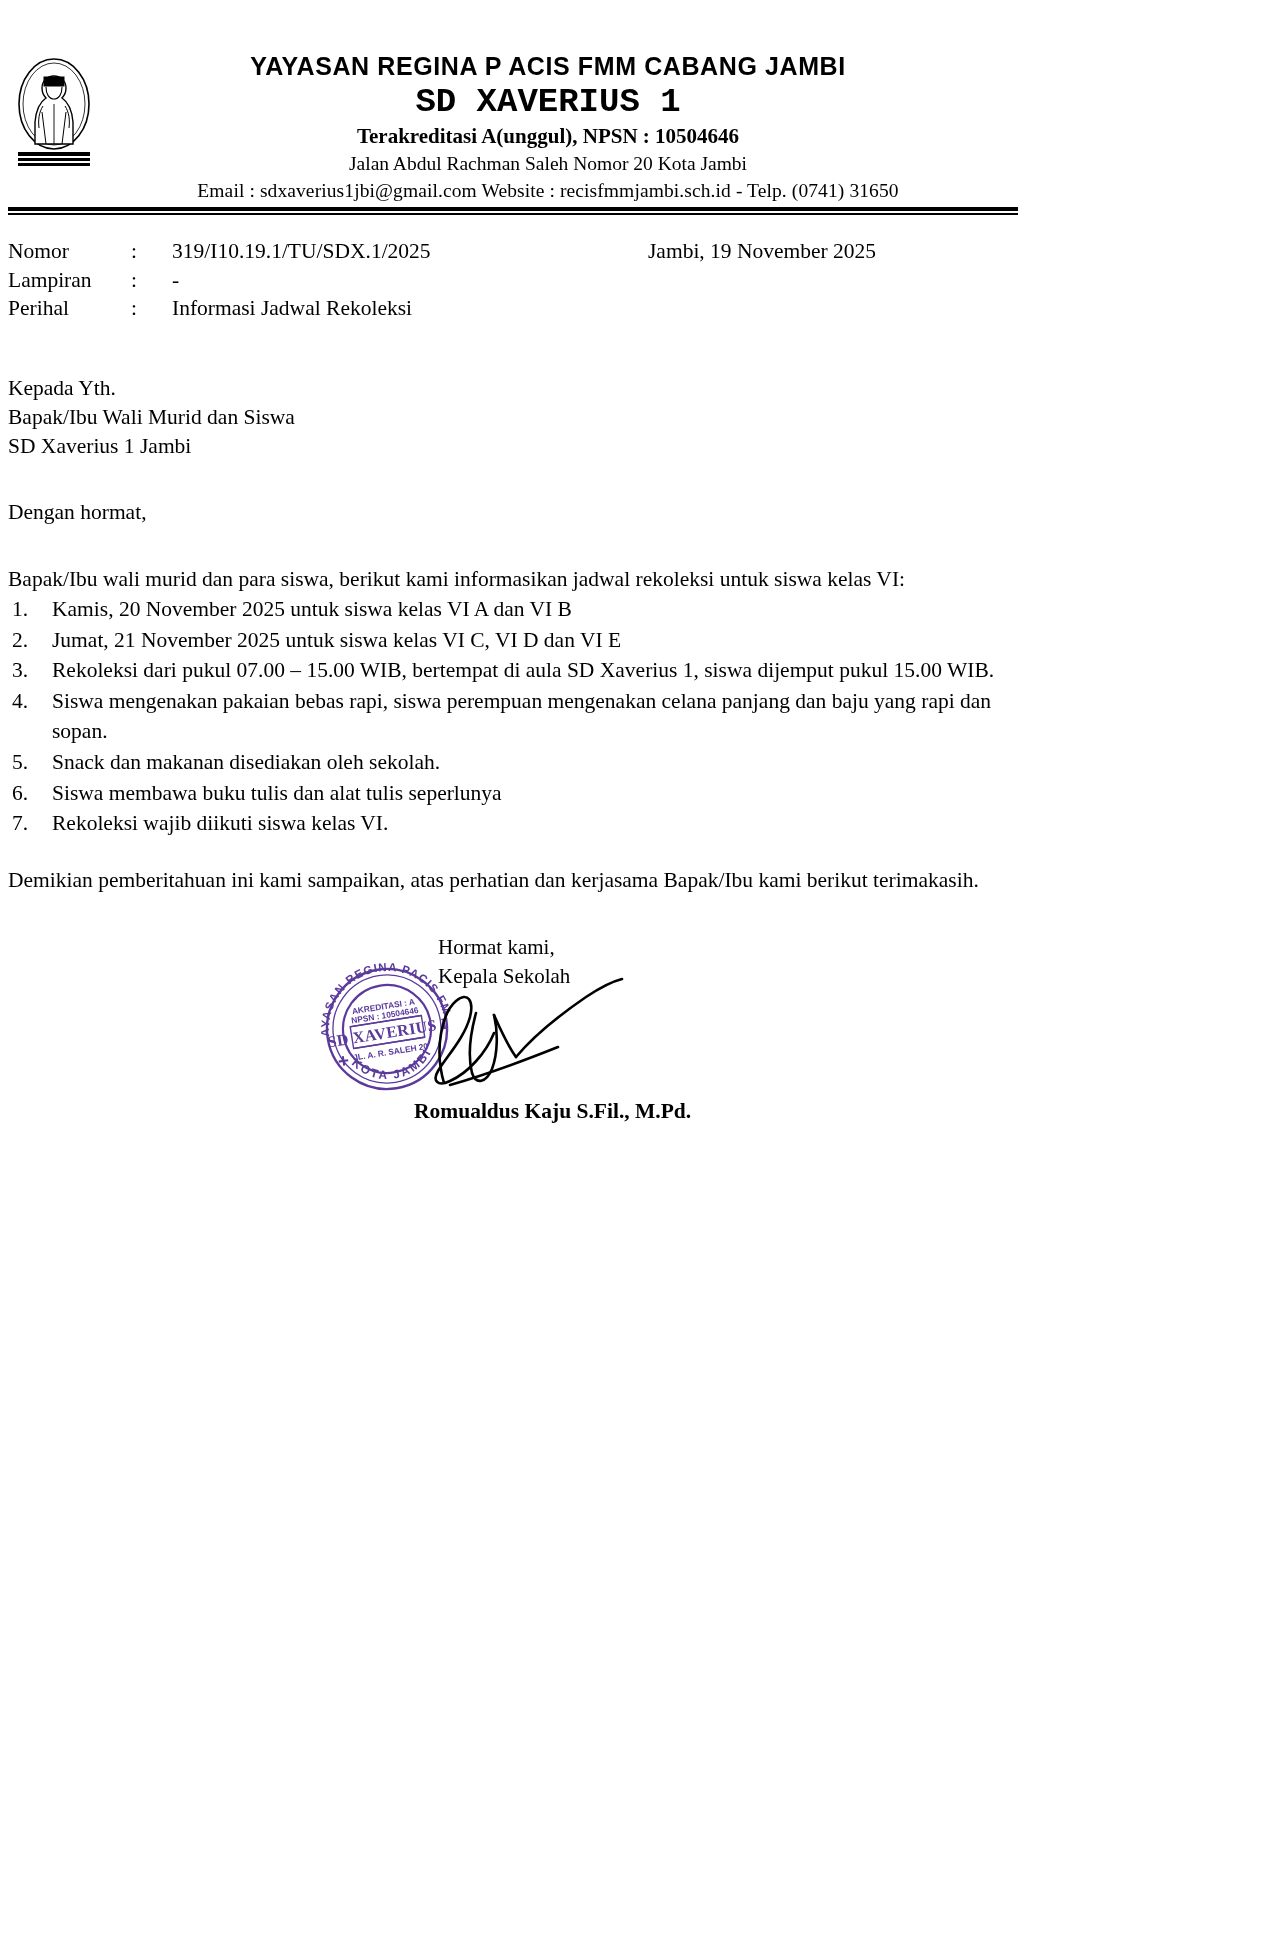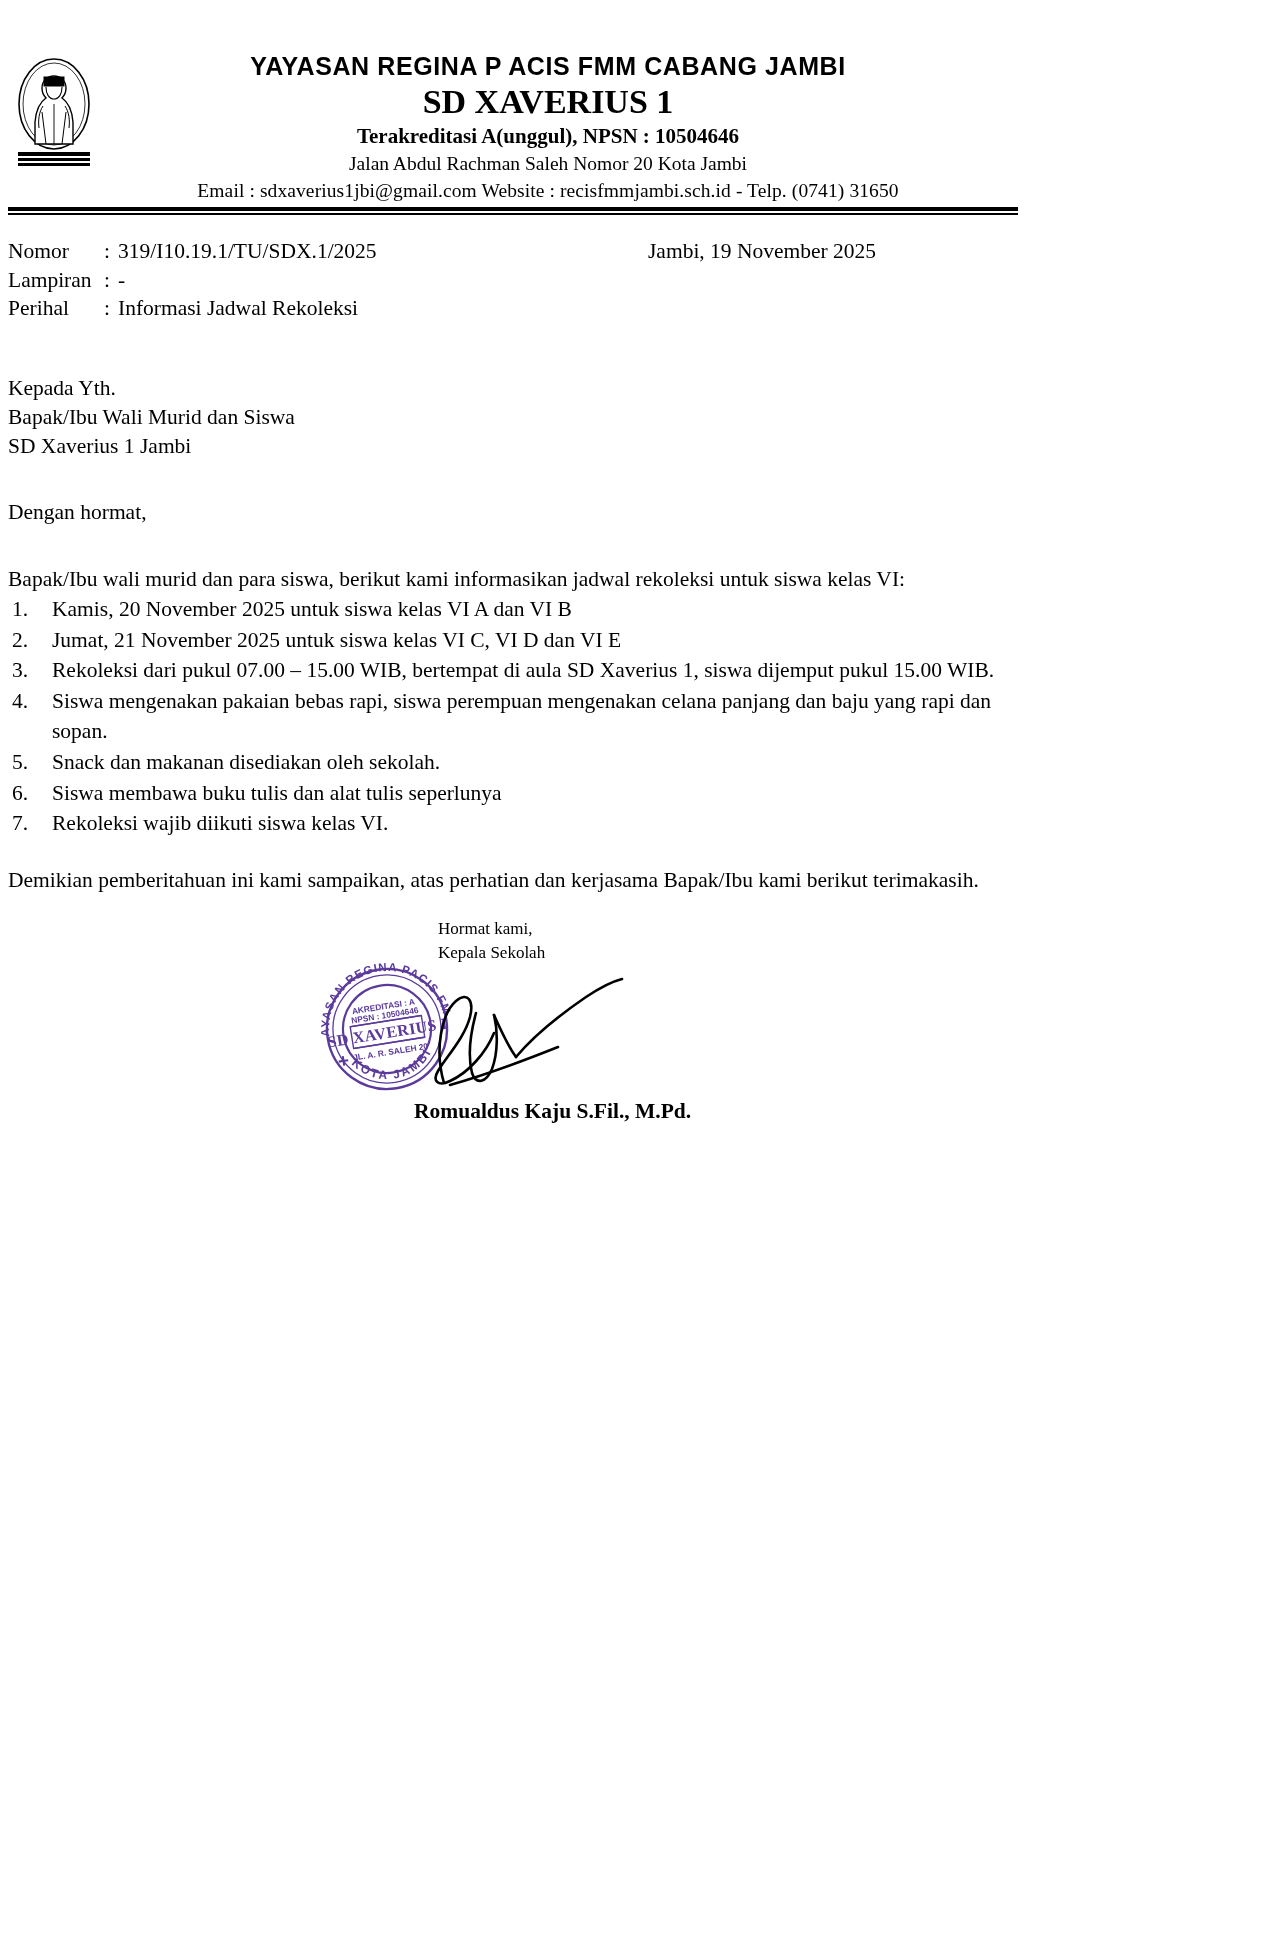--- a/index.html
+++ b/index.html
@@ -44,21 +44,21 @@
   }
   .lh-line1 {
     font-family: "Liberation Sans", "DejaVu Sans", sans-serif;
     font-weight: bold;
     font-size: 25px;
     letter-spacing: 0.6px;
     line-height: 1.18;
     white-space: nowrap;
   }
   .lh-line2 {
-    font-family: Liberation Serif, serif;
+    font-family: Liberation Mono, monospace;
     font-weight: bold;
     font-size: 34px;
     line-height: 1.14;
     margin-top: 1px;
   }
   .lh-line3 {
     font-family: Liberation Serif, serif;
     font-weight: bold;
     font-size: 21px;
     line-height: 1.2;
@@ -102,20 +102,21 @@
     line-height: 1.32;
   }
 
   .ref-block {
     position: relative;
   }
   .ref-row {
     display: flex;
     align-items: flex-start;
     line-height: 1.32;
+    gap: 27px;
   }
   .ref-label {
     width: 96px;
     flex: 0 0 96px;
     white-space: nowrap;
   }
   .ref-colon {
     width: 14px;
     flex: 0 0 14px;
   }
@@ -171,23 +172,23 @@
   
   .sign-area {
     position: relative;
     width: 1010px;
     margin: 0 auto;
     height: 270px;
   }
   .sign-text {
     position: absolute;
     left: 430px;
-    top: 22px;
+    top: 38px;
     line-height: 1.4;
-    font-size: 17px;
+    font-size: 21px;
   }
   .sign-name {
     position: absolute;
     left: 406px;
     top: 204px;
     font-weight: bold;
     font-size: 21.5px;
     white-space: nowrap;
   }
 

